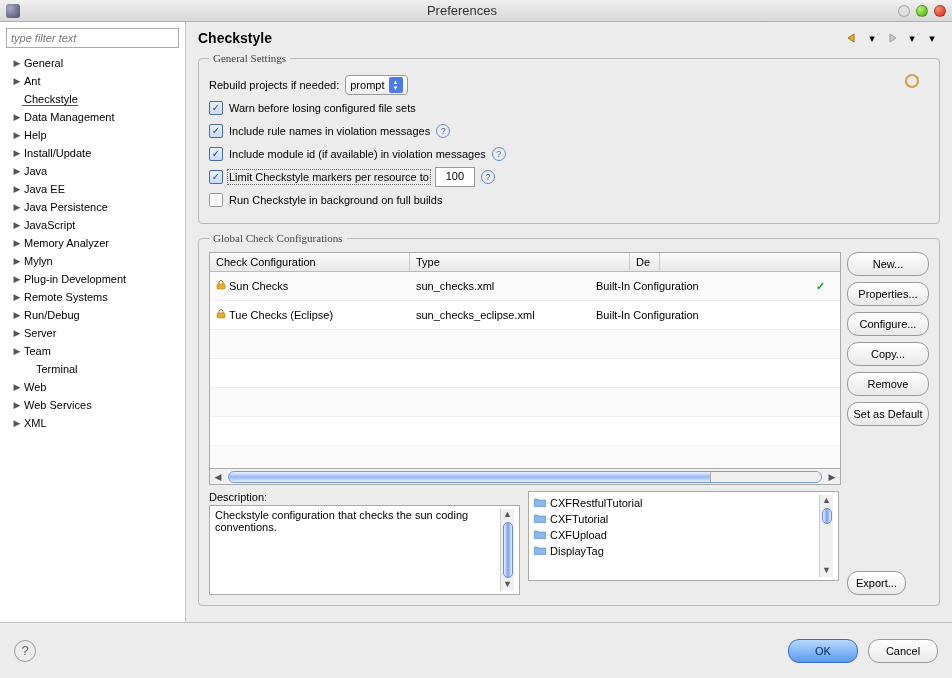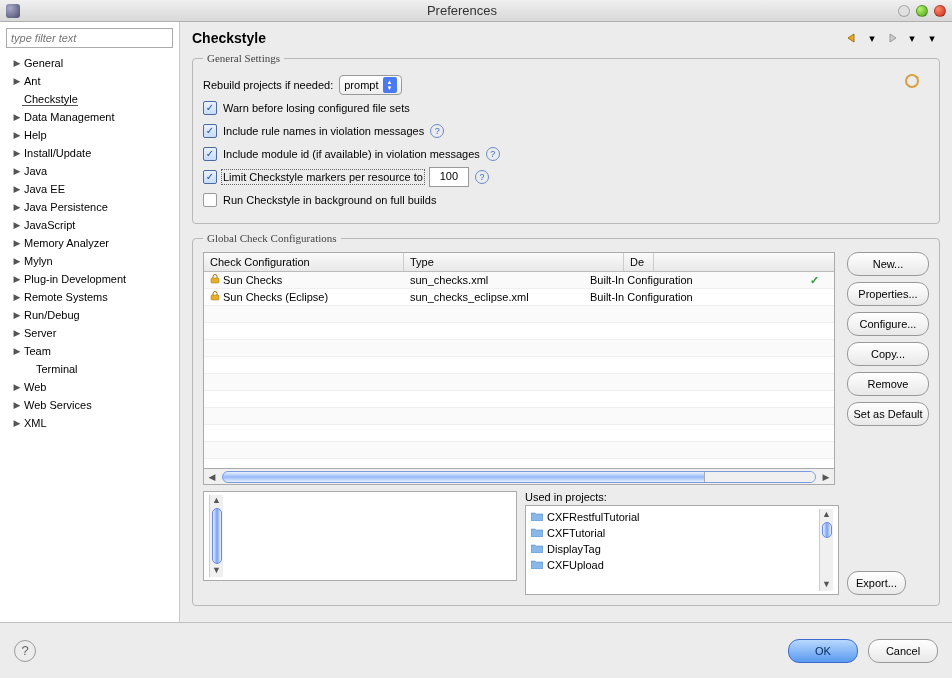--- a/index.html
+++ b/index.html
@@ -34,27 +34,27 @@
 legend { padding: 0 4px; color: #444; font-family: Liberation Serif, serif; }
 
 .row { display: flex; align-items: center; gap: 6px; margin: 3px 0; min-height: 20px; }
 .chk { width: 14px; height: 14px; border: 1px solid #4a6aa0; border-radius: 2px; background: linear-gradient(#eaf2ff,#c8dcff); display: flex; align-items: center; justify-content: center; color: #1a4a9a; font-size: 10px; line-height: 1; }
 .chk.unchecked { background: #fff; color: transparent; border-color: #999; }
 .select { height: 20px; border: 1px solid #999; border-radius: 4px; background: linear-gradient(#fff,#eee); padding: 1px 4px; display: inline-flex; align-items: center; }
 .select .caret { background: #4a7af0; color: #fff; width: 14px; height: 16px; margin-left: 4px; border-radius: 2px; display: flex; flex-direction: column; align-items: center; justify-content: center; font-size: 6px; line-height: 6px; }
 .numbox { width: 40px; height: 20px; border: 1px solid #999; background: #fff; text-align: center; padding-top: 2px; }
 .help { width: 14px; height: 14px; border-radius: 50%; border: 1px solid #6a8acc; color: #3a6acc; display: inline-flex; align-items: center; justify-content: center; font-size: 9px; }
 
-.global-body { display: flex; gap: 12px; }
+.global-body { display: flex; gap: 6px; }
 .table-wrap { flex: 1; display: flex; flex-direction: column; }
 .table { border: 1px solid #aaa; background: #fff; flex: 1; }
 .thead { display: flex; background: linear-gradient(#fafafa,#e8e8e8); border-bottom: 1px solid #bbb; }
 .th { padding: 3px 6px; border-right: 1px solid #ccc; }
 .tbody { height: 196px; overflow: auto; }
-.tr { display: flex; align-items: center; height: 17px; border-bottom: 1px solid #efefef; }
+.tr { display: flex; align-items: center; height: 29px; border-bottom: 1px solid #efefef; }
 .tr:nth-child(odd){ background: #fafafa; }
 .td { padding: 0 6px; overflow: hidden; white-space: nowrap; display: flex; align-items: center; gap: 3px; }
 .col-name { width: 200px; } .col-loc { width: 180px; } .col-type { width: 220px; } .col-def { width: 30px; }
 .lockicon { width: 10px; height: 10px; display: inline-block; }
 .check-green { color: #2a9a3a; font-weight: bold; }
 .hscroll { height: 16px; border: 1px solid #aaa; border-top: none; background: #f0f0f0; display: flex; align-items: center; }
 .hscroll .arrow { width: 16px; text-align: center; color: #555; font-size: 9px; }
 .hscroll .track { flex: 1; height: 12px; margin: 0 2px; border-radius: 6px; background: linear-gradient(#eaf2ff,#96b8f8,#eaf2ff); border: 1px solid #7a9ae0; position: relative; }
 .hscroll .track::after{ content:''; position:absolute; right:0; top:0; bottom:0; width:110px; background:#f0f0f0; border-left:1px solid #aaa; border-radius: 0 6px 6px 0;}
 
@@ -276,21 +276,21 @@
                   <div class="td col-def">
                     <span class="check-green">✓</span>
                   </div>
                 </div>
                 <div class="tr">
                   <div class="td col-name">
                     <span><svg class="lockicon" viewBox="0 0 10 10">
                         <rect x="1" y="4" width="8" height="5" rx="1" fill="#e8b028" stroke="#a07010" stroke-width="0.5"></rect>
                         <path d="M3 4 V2.5 a2 2 0 0 1 4 0 V4" fill="none" stroke="#a07010" stroke-width="1"></path>
                       </svg></span>
-                    <span>Sun Checks (Eclipse)</span>
+                    <span>Tue Checks (Eclipse)</span>
                   </div>
                   <div class="td col-loc">sun_checks_eclipse.xml</div>
                   <div class="td col-type">Built-In Configuration</div>
                   <div class="td col-def"></div>
                 </div>
                 <div class="tr">
                   <div class="td col-name"></div>
                   <div class="td col-loc"></div>
                   <div class="td col-type"></div>
                   <div class="td col-def"></div>
@@ -362,55 +362,56 @@
           <div class="btn">Properties...</div>
           <div class="btn">Configure...</div>
           <div class="btn">Copy...</div>
           <div class="btn">Remove</div>
           <div class="btn">Set as Default</div>
         </div>
       </div>
 
       <div class="lower-row">
         <div class="panel">
+          <div class="panel-label">Description:</div>
           <div class="panel-body">
+            <div class="txt">Checkstyle configuration that checks the sun coding conventions.</div>
             <div class="vscroll">
               <div class="arrow">▲</div>
                 <div class="thumb big"></div>
                 <div class="arrow">▼</div>
             </div>
           </div>
         </div>
         <div class="panel">
-          <div class="panel-label">Used in projects:</div>
           <div class="panel-body">
             <div class="txt plist" id="plist">
                 <div class="item">
                   <span><svg class="foldericon" viewBox="0 0 12 10">
                       <path d="M0 2 h4 l1 1 h7 v6 a1 1 0 0 1 -1 1 h-10 a1 1 0 0 1 -1 -1 z" fill="#8ab8e8" stroke="#4a7ac0" stroke-width="0.5"></path>
                     </svg></span>
                   <span>CXFRestfulTutorial</span>
                 </div>
                 <div class="item">
                   <span><svg class="foldericon" viewBox="0 0 12 10">
                       <path d="M0 2 h4 l1 1 h7 v6 a1 1 0 0 1 -1 1 h-10 a1 1 0 0 1 -1 -1 z" fill="#8ab8e8" stroke="#4a7ac0" stroke-width="0.5"></path>
                     </svg></span>
                   <span>CXFTutorial</span>
                 </div>
                 <div class="item">
                   <span><svg class="foldericon" viewBox="0 0 12 10">
                       <path d="M0 2 h4 l1 1 h7 v6 a1 1 0 0 1 -1 1 h-10 a1 1 0 0 1 -1 -1 z" fill="#8ab8e8" stroke="#4a7ac0" stroke-width="0.5"></path>
                     </svg></span>
-                  <span>DisplayTag</span>
+                  <span>CXFUpload</span>
                 </div>
                 <div class="item">
                   <span><svg class="foldericon" viewBox="0 0 12 10">
                       <path d="M0 2 h4 l1 1 h7 v6 a1 1 0 0 1 -1 1 h-10 a1 1 0 0 1 -1 -1 z" fill="#8ab8e8" stroke="#4a7ac0" stroke-width="0.5"></path>
                     </svg></span>
-                  <span>CXFUpload</span>
+                  <span>DisplayTag</span>
                 </div>
               </div>
             <div class="vscroll">
               <div class="arrow">▲</div>
                 <div class="thumb small"></div>
                 <div style="flex:1"></div>
                 <div class="arrow">▼</div>
             </div>
           </div>
         </div>

